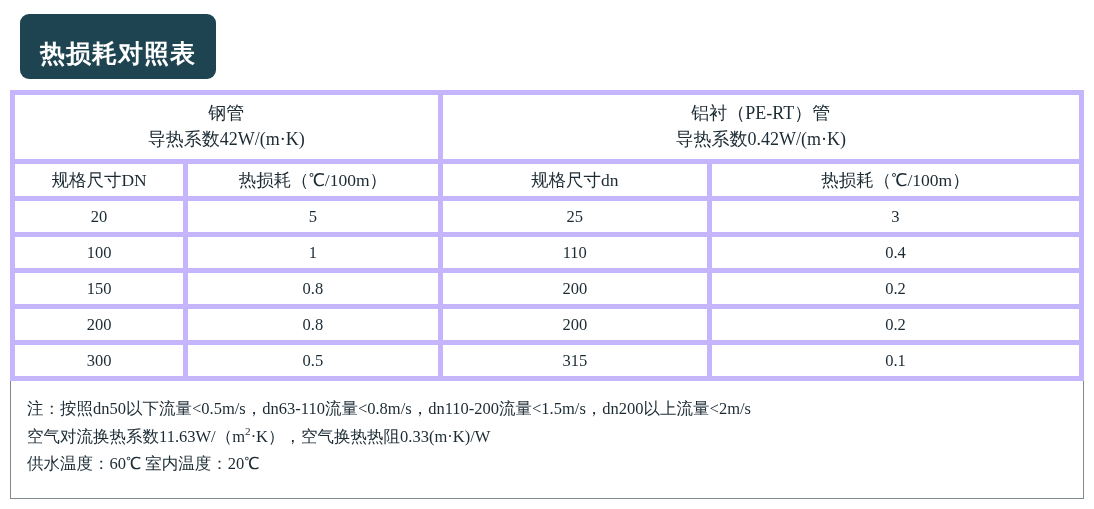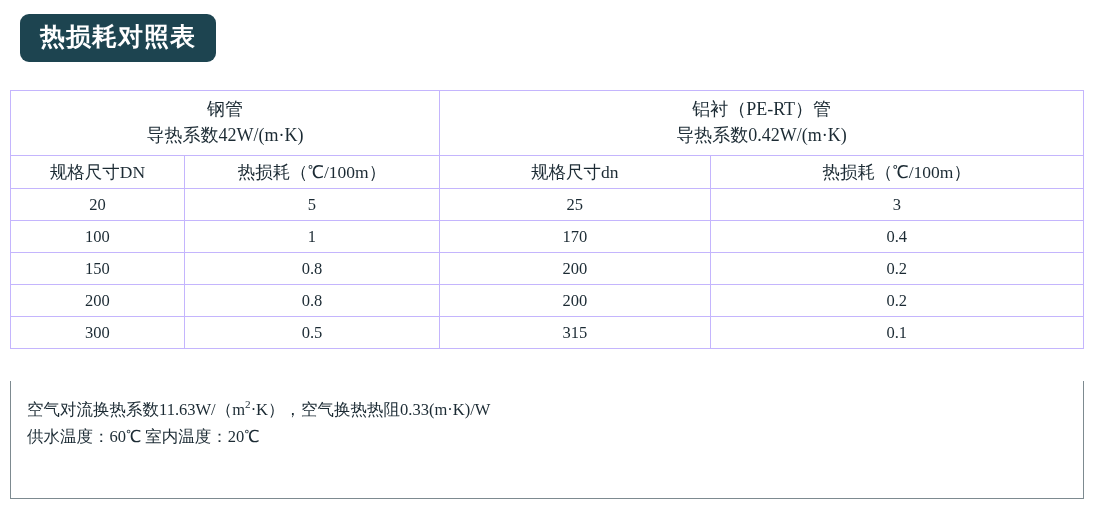--- a/index.html
+++ b/index.html
@@ -24,38 +24,38 @@
   .title-badge {
     position: absolute;
     left: 20px;
     top: 14px;
     background: #1d4450;
     color: #ffffff;
     font-family: "Liberation Sans", sans-serif;
     font-weight: bold;
     font-size: 25px;
     letter-spacing: 1px;
-    padding: 9px 20px 11px 20px;
+    padding: 26px 20px 11px 20px;
     border-radius: 9px;
     line-height: 1.1;
   }
   .table-wrap {
     position: absolute;
     left: 10px;
     top: 90px;
     width: 1074px;
   }
   table.main {
     border-collapse: collapse;
     width: 100%;
     table-layout: fixed;
     font-size: 17px;
   }
   table.main td, table.main th {
-    border: 1px solid #c4b5fd;
+    border: 5px solid #c4b5fd;
     text-align: center;
     vertical-align: middle;
     padding: 0;
     font-weight: normal;
   }
   .grp-head {
     height: 54px;
     font-weight: bold;
     font-size: 18px;
     line-height: 1.45;
@@ -125,21 +125,21 @@
       <tbody>
         <tr>
           <td class="data-cell">20</td>
           <td class="data-cell">5</td>
           <td class="data-cell">25</td>
           <td class="data-cell">3</td>
         </tr>
         <tr>
           <td class="data-cell">100</td>
           <td class="data-cell">1</td>
-          <td class="data-cell">170</td>
+          <td class="data-cell">110</td>
           <td class="data-cell">0.4</td>
         </tr>
         <tr>
           <td class="data-cell">150</td>
           <td class="data-cell">0.8</td>
           <td class="data-cell">200</td>
           <td class="data-cell">0.2</td>
         </tr>
         <tr>
           <td class="data-cell">200</td>
@@ -151,17 +151,18 @@
           <td class="data-cell">300</td>
           <td class="data-cell">0.5</td>
           <td class="data-cell">315</td>
           <td class="data-cell">0.1</td>
         </tr>
       </tbody>
     </table>
   </div>
 
   <div class="notes">
+    <div>注：按照dn50以下流量&lt;0.5m/s，dn63-110流量&lt;0.8m/s，dn110-200流量&lt;1.5m/s，dn200以上流量&lt;2m/s</div>
     <div><span>空气对流换热系数11.63W/（m</span><sup>2</sup><span>·K），空气换热热阻0.33(m·K)/W</span></div>
     <div>供水温度：60℃  室内温度：20℃</div>
   </div>
 
 </div>
 
 </body></html>

